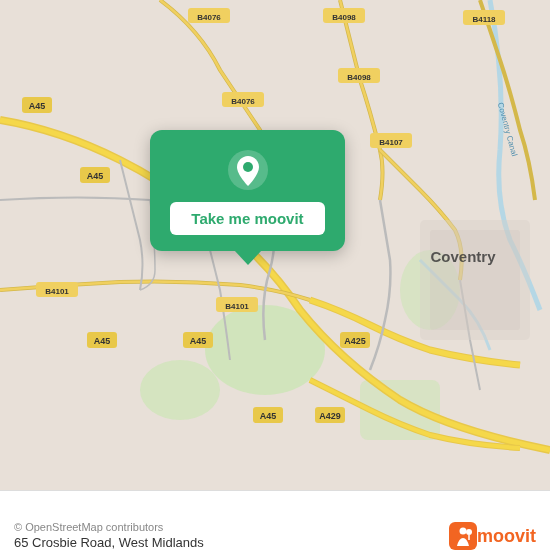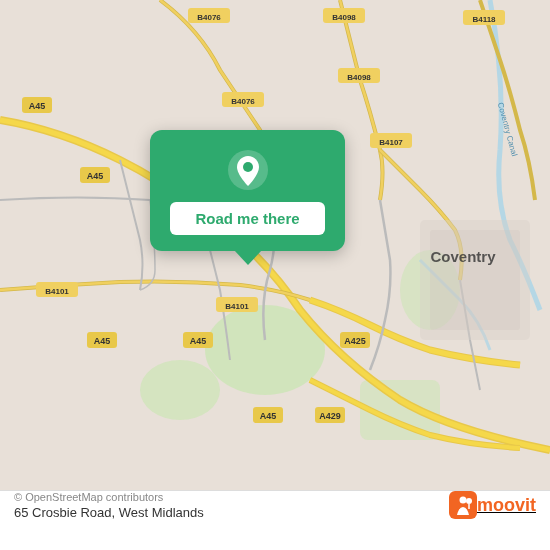--- a/index.html
+++ b/index.html
@@ -26,41 +26,40 @@
       position: absolute;
       top: 0; left: 0;
     }
 
     #footer-bar {
       width: 550px;
       height: 60px;
       background: #ffffff;
       border-top: 1px solid #ddd;
       display: flex;
-      align-items: flex-start;
+      align-items: flex-end;
       justify-content: space-between;
       padding: 0 14px;
     }
 
     .footer-text {
       font-size: 13px;
       color: #333;
     }
 
     .footer-copyright {
       font-size: 11px;
       color: #888;
       margin-bottom: 2px;
     }
 
     .moovit-logo {
       display: flex;
       align-items: center;
       gap: 0;
-      text-decoration: underline;
     }
 
     .moovit-icon {
       width: 28px;
       height: 28px;
     }
 
     .moovit-text {
       font-size: 18px;
       font-weight: bold;
@@ -215,21 +214,21 @@
   </svg>
 
   <div id="popup-card">
 
     <svg class="pin-icon" viewBox="0 0 44 44" xmlns="http://www.w3.org/2000/svg">
       <circle cx="22" cy="22" r="20" fill="rgba(255,255,255,0.2)"></circle>
       <path d="M22 8 C16 8 11 13 11 19 C11 27 22 38 22 38 C22 38 33 27 33 19 C33 13 28 8 22 8Z" fill="white"></path>
       <circle cx="22" cy="19" r="5" fill="#2eaa6e"></circle>
     </svg>
 
-    <button class="take-me-there-btn">Road me there</button>
+    <button class="take-me-there-btn">Take me moovit</button>
   </div>
 </div>
 
 <div id="footer-bar">
   <div>
     <div class="footer-copyright">© OpenStreetMap contributors</div>
     <div class="footer-text">65 Crosbie Road, West Midlands</div>
   </div>
 
   <div class="moovit-logo">

